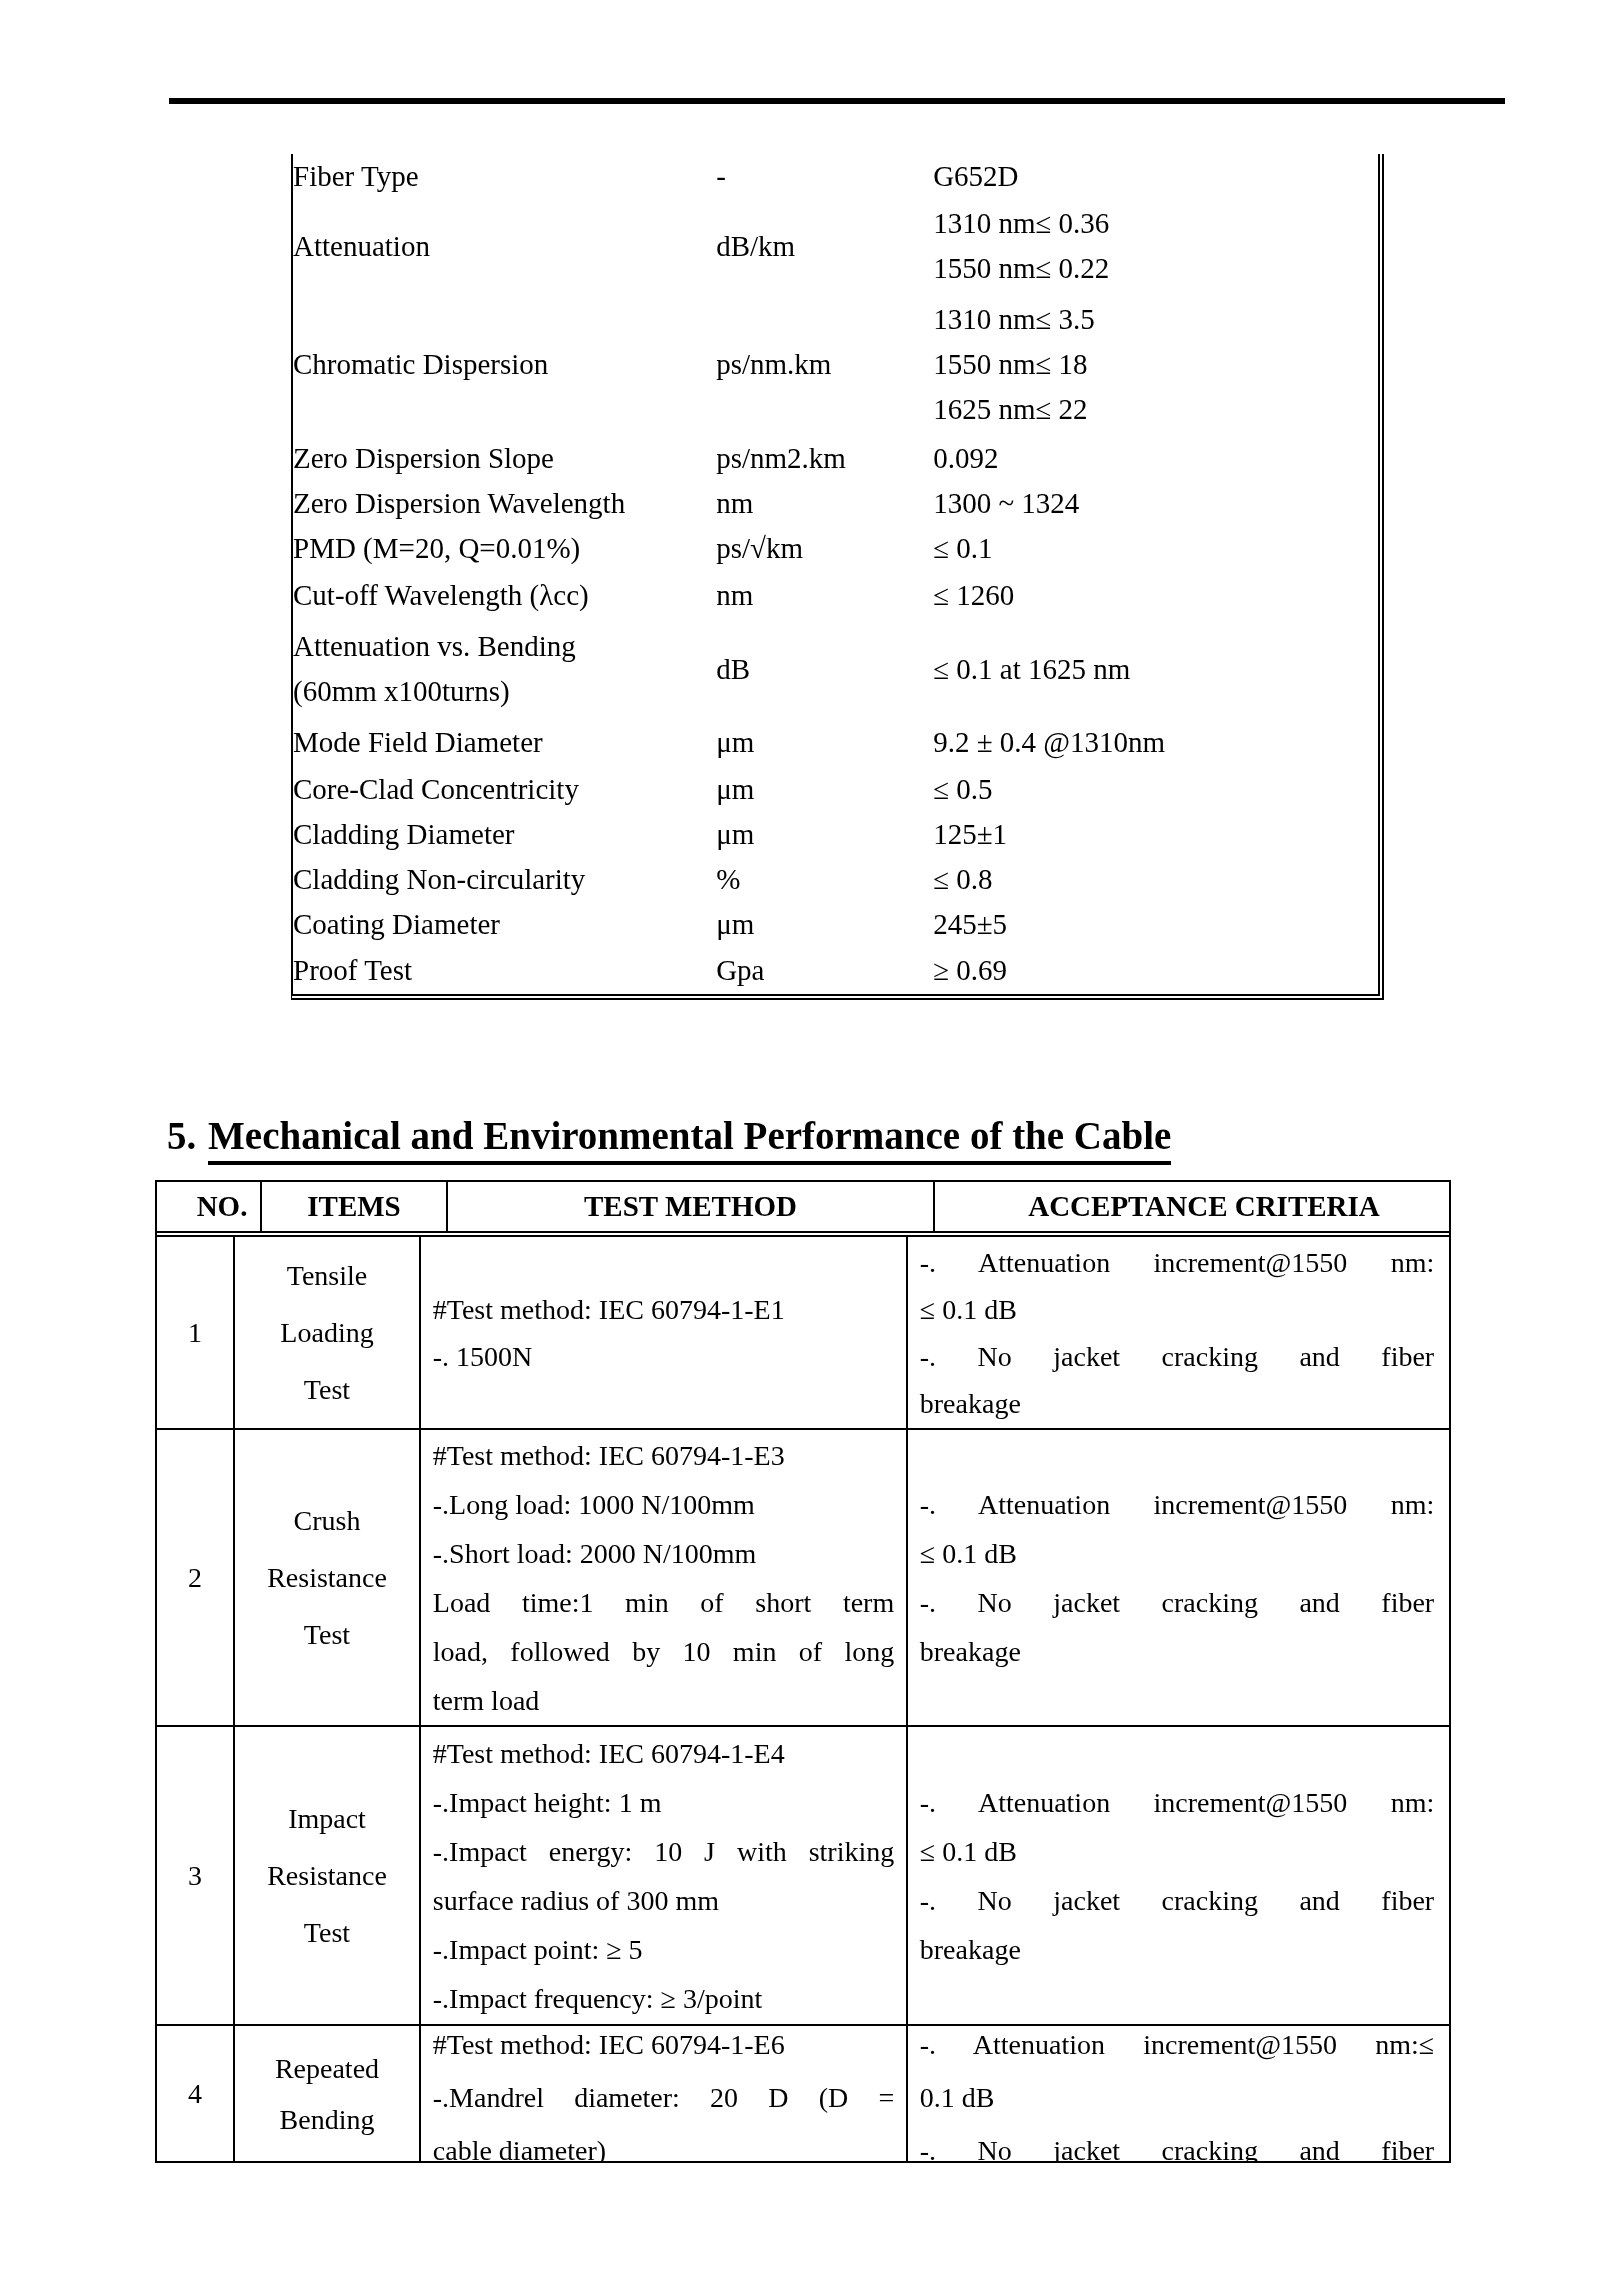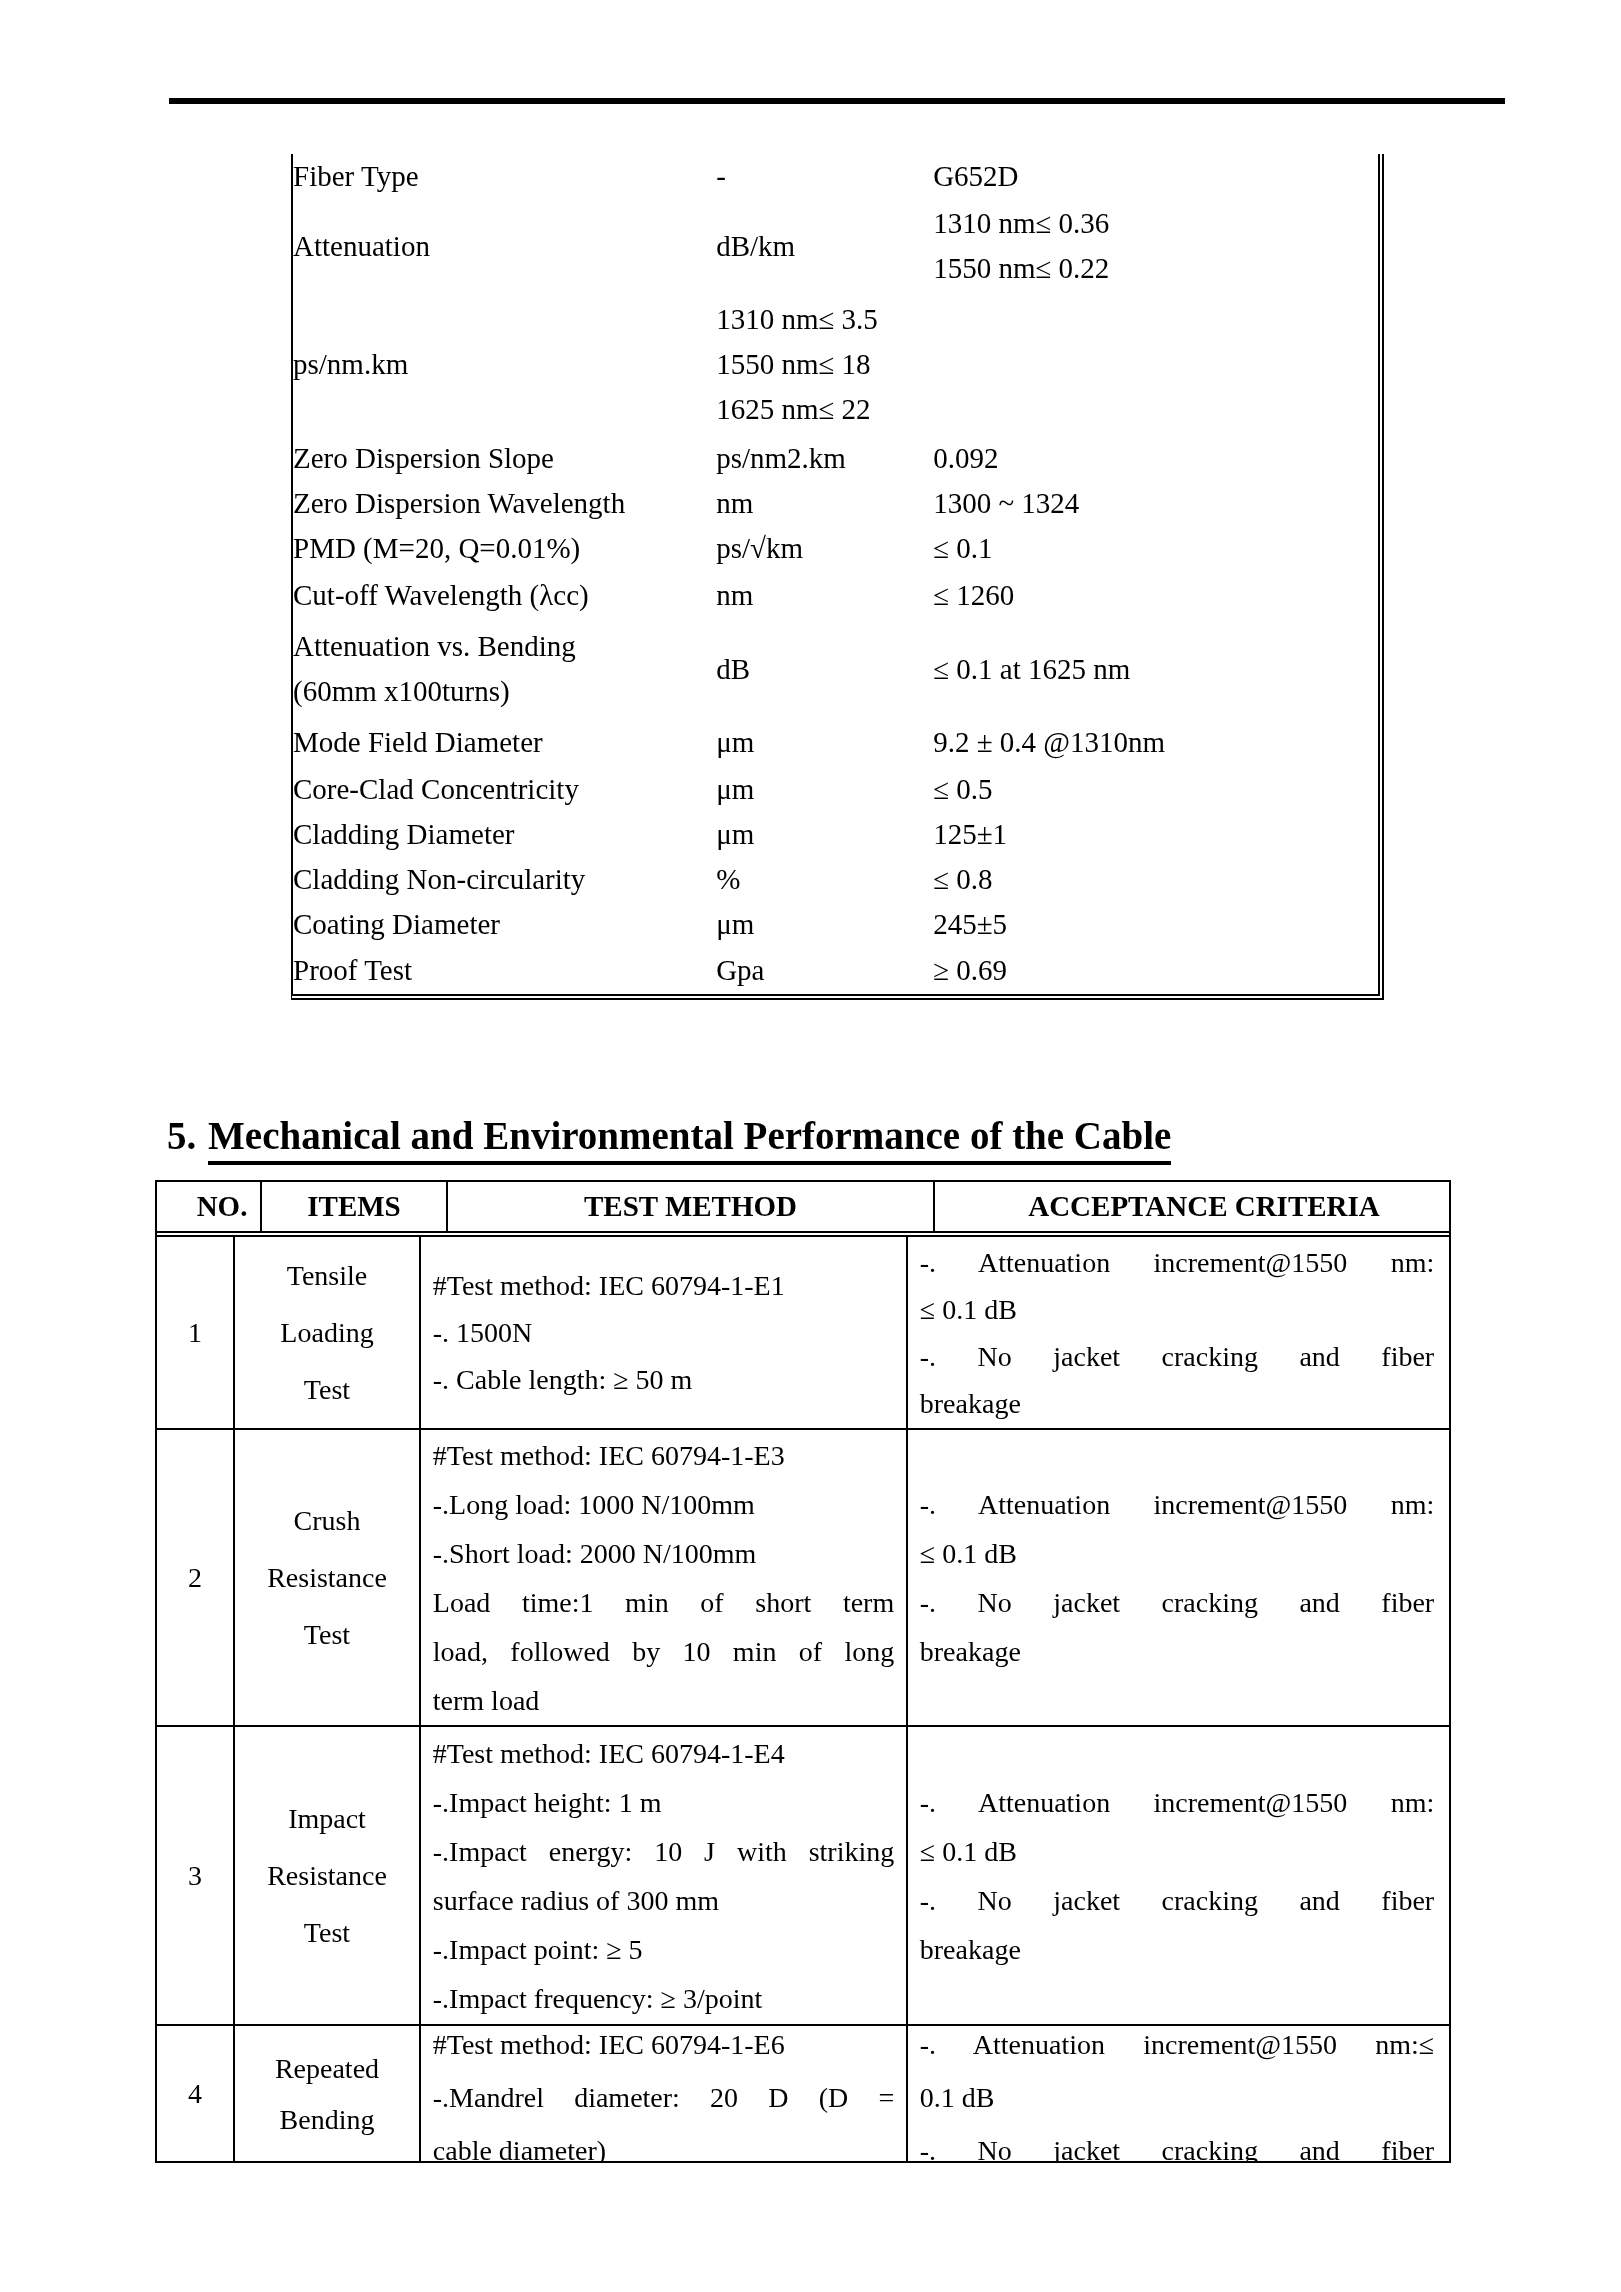--- a/index.html
+++ b/index.html
@@ -118,20 +118,23 @@
           <div class="ln">dB/km</div>
         </div>
       <div class="fcell">
         <div class="ln">1310 nm≤ 0.36</div>
         <div class="ln">1550 nm≤ 0.22</div>
       </div>
     </div>
 
     <div class="frow" style="height:143px">
       <div class="fcell">
+          <div class="ln">Chromatic Dispersion</div>
+        </div>
+      <div class="fcell">
           <div class="ln">ps/nm.km</div>
         </div>
       <div class="fcell">
         <div class="ln">1310 nm≤ 3.5</div>
         <div class="ln">1550 nm≤ 18</div>
         <div class="ln">1625 nm≤ 22</div>
       </div>
     </div>
 
     <div class="frow" style="height:45px">
@@ -287,21 +290,20 @@
           <div class="ln">1</div>
         </div>
       <div class="mc cntr items">
         <div class="ln">Tensile</div>
         <div class="ln">Loading</div>
         <div class="ln">Test</div>
       </div>
       <div class="mc txt">
         <div class="ln">#Test method: IEC 60794-1-E1</div>
         <div class="ln">-. 1500N</div>
-        <div class="ln">-. Cable length: ≥ 50 m</div>
       </div>
       <div class="mc txt">
         <div class="ln j">-. Attenuation increment@1550 nm:</div>
         <div class="ln">≤ 0.1 dB</div>
         <div class="ln j">-. No jacket cracking and fiber</div>
         <div class="ln">breakage</div>
       </div>
     </div>
 
     <div class="mrow r2" style="height:297px">

